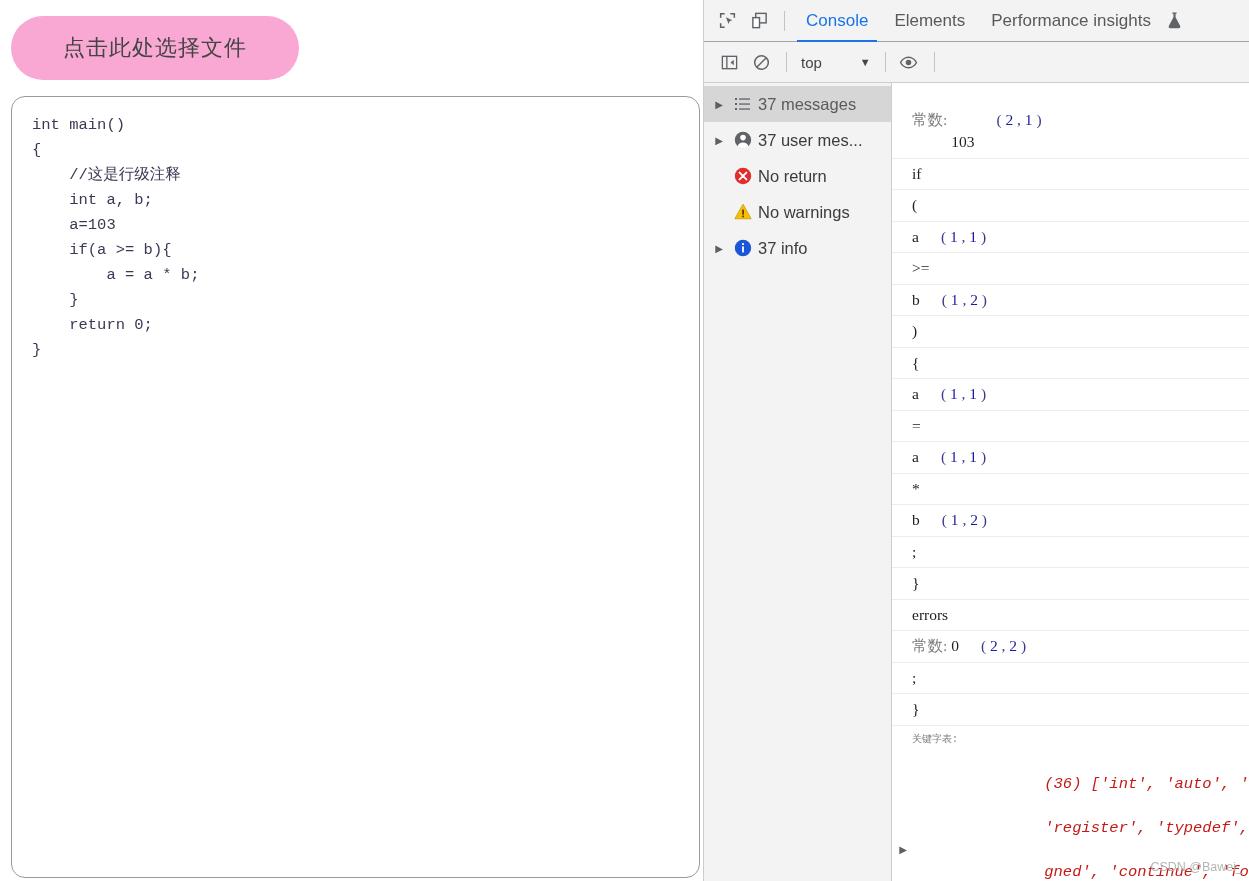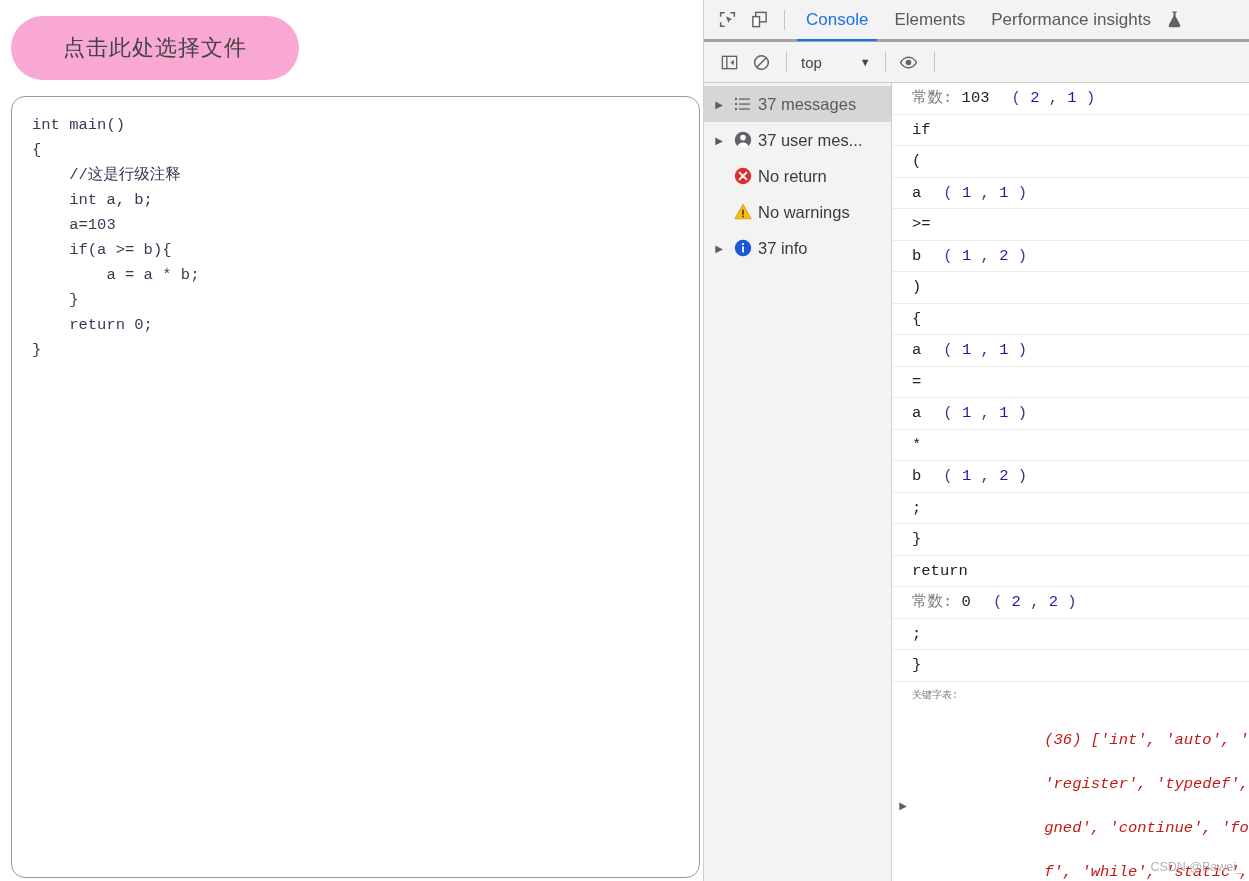--- a/index.html
+++ b/index.html
@@ -61,21 +61,21 @@
     display: flex;
     flex-direction: column;
     border-left: 1px solid #cdcdcd;
     position: relative;
   }
   .dt-tabbar {
     height: 42px;
     display: flex;
     align-items: center;
     background: #f3f3f3;
-    border-bottom: 3px solid #a3a3a3;
+    border-bottom: 1px solid #a3a3a3;
     padding-left: 8px;
     flex: 0 0 42px;
   }
   .dt-icon-btn {
     width: 30px; height: 30px;
     display: flex; align-items: center; justify-content: center;
     cursor: pointer;
     background: transparent; border: none;
     margin-right: 2px;
   }
@@ -179,21 +179,21 @@
     background: #ffffff;
     overflow: hidden;
     position: relative;
   }
   .c-row {
     min-height: 30.5px;
     border-bottom: 1px solid #ececec;
     display: flex;
     align-items: center;
     padding-left: 20px;
-    font-family: Liberation Mono, monospace;
+    font-family: Liberation Serif, serif;
     font-size: 15.5px;
     color: #222;
     white-space: pre;
     line-height: 30.5px;
   }
   .tok-label { color: #7d7d7d; }
   .tok-num { color: #1a1aa6; }
   .tok-paren { color: #3a3a8c; }
   .c-row .pos { margin-left: 22px; }
   .arr-tw {
@@ -381,36 +381,36 @@
               <rect x="9.1" y="5.1" width="1.8" height="1.9" fill="#fff"></rect>
             </svg>
           </span>
           <span class="side-label">37 info</span>
         </div>
 
       </div>
 
       <div class="console-out">
         <div id="rows-host">
-            <div class="c-row"><span class="tok-label">常数: </span><span style="color: rgb(34, 34, 34);">103</span><span class="pos tok-paren">( <span class="tok-num">2</span> , <span class="tok-num">1</span> )</span></div>
+            <div class="c-row"><span class="tok-label">常数: </span><span style="color: rgb(34, 34, 34); margin-top: 44px;">103</span><span class="pos tok-paren">( <span class="tok-num">2</span> , <span class="tok-num">1</span> )</span></div>
             <div class="c-row"><span>if</span></div>
             <div class="c-row"><span>(</span></div>
             <div class="c-row"><span>a</span><span class="pos tok-paren">( <span class="tok-num">1</span> , <span class="tok-num">1</span> )</span></div>
             <div class="c-row"><span>&gt;=</span></div>
             <div class="c-row"><span>b</span><span class="pos tok-paren">( <span class="tok-num">1</span> , <span class="tok-num">2</span> )</span></div>
             <div class="c-row"><span>)</span></div>
             <div class="c-row"><span>{</span></div>
             <div class="c-row"><span>a</span><span class="pos tok-paren">( <span class="tok-num">1</span> , <span class="tok-num">1</span> )</span></div>
             <div class="c-row"><span>=</span></div>
             <div class="c-row"><span>a</span><span class="pos tok-paren">( <span class="tok-num">1</span> , <span class="tok-num">1</span> )</span></div>
             <div class="c-row"><span>*</span></div>
             <div class="c-row"><span>b</span><span class="pos tok-paren">( <span class="tok-num">1</span> , <span class="tok-num">2</span> )</span></div>
             <div class="c-row"><span>;</span></div>
             <div class="c-row"><span>}</span></div>
-            <div class="c-row"><span>return</span></div>
+            <div class="c-row"><span>errors</span></div>
             <div class="c-row"><span class="tok-label">常数: </span><span style="color: rgb(34, 34, 34);">0</span><span class="pos tok-paren">( <span class="tok-num">2</span> , <span class="tok-num">2</span> )</span></div>
             <div class="c-row"><span>;</span></div>
             <div class="c-row"><span>}</span></div>
           </div>
 
         <div class="kw-block">
           <div class="kw-title">关键字表:</div>
           <div class="kw-lines">
             <span class="arr-tw">▶</span>
             <span class="kw-text">

